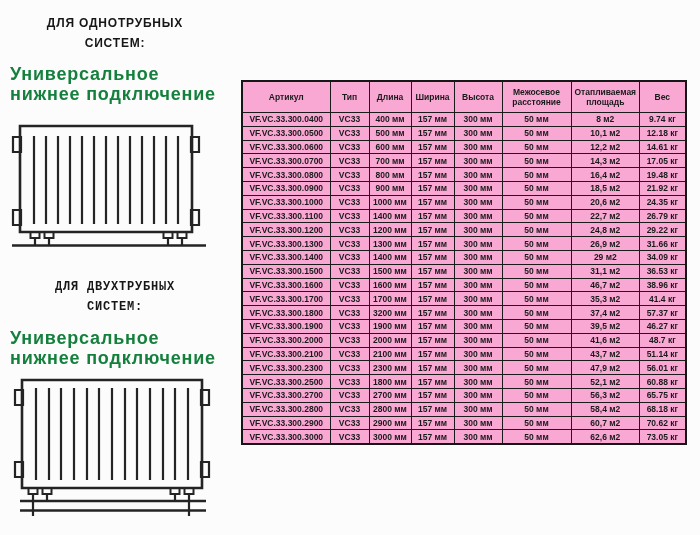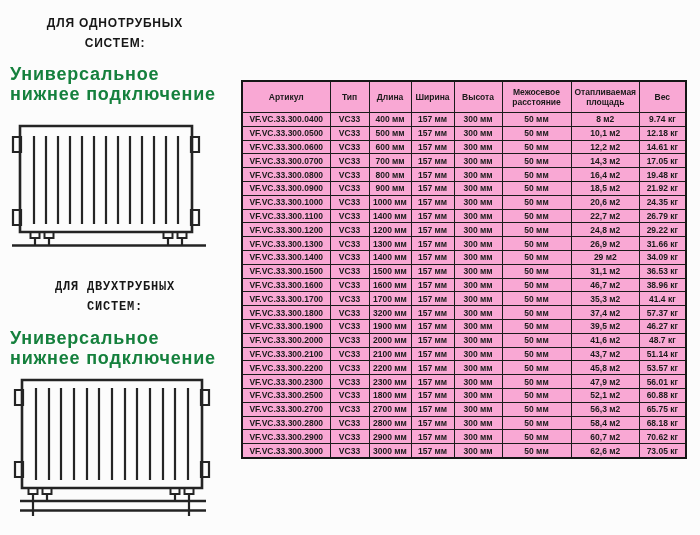--- a/index.html
+++ b/index.html
@@ -318,30 +318,20 @@
         <td>VF.VC.33.300.2100</td>
         <td>VC33</td>
         <td>2100 мм</td>
         <td>157 мм</td>
         <td>300 мм</td>
         <td>50 мм</td>
         <td>43,7 м2</td>
         <td>51.14 кг</td>
       </tr>
       <tr>
-        <td>VF.VC.33.300.2200</td>
-        <td>VC33</td>
-        <td>2200 мм</td>
-        <td>157 мм</td>
-        <td>300 мм</td>
-        <td>50 мм</td>
-        <td>45,8 м2</td>
-        <td>53.57 кг</td>
-      </tr>
-      <tr>
         <td>VF.VC.33.300.2300</td>
         <td>VC33</td>
         <td>2300 мм</td>
         <td>157 мм</td>
         <td>300 мм</td>
         <td>50 мм</td>
         <td>47,9 м2</td>
         <td>56.01 кг</td>
       </tr>
       <tr>

